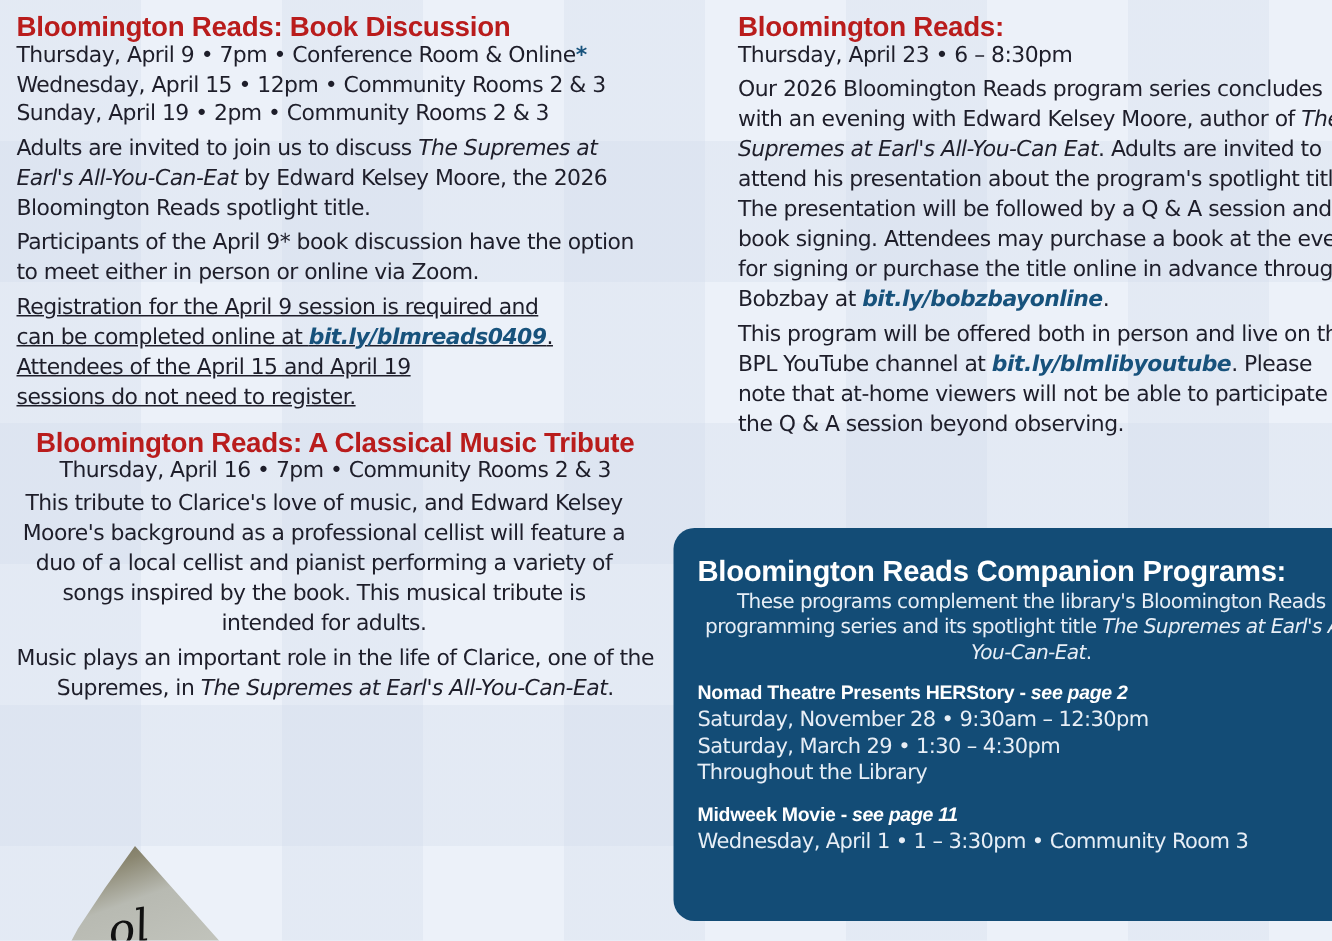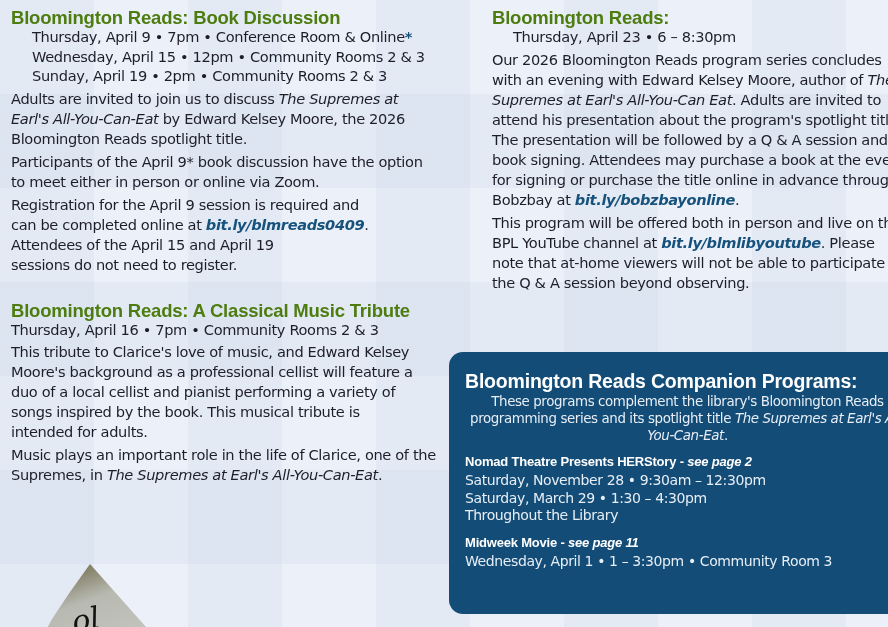--- a/index.html
+++ b/index.html
@@ -11,24 +11,24 @@
       background-image:
         linear-gradient(90deg, rgba(210,220,235,0.35) 50%, transparent 50%),
         linear-gradient(0deg, rgba(210,220,235,0.35) 50%, transparent 50%);
       background-size: 188px 188px, 188px 188px;
     }
     .col { position: absolute; top: 8px; }
     .col-left { left: 11px; width: 425px; }
     .col-right { left: 492px; width: 418px; }
     h2 {
       margin: 0; font-family: "Liberation Sans", sans-serif; font-weight: bold;
-      color: #4d7c0f; font-size: 18.5px; line-height: 19px; letter-spacing: -0.2px;
+      color: #b91c1c; font-size: 18.5px; line-height: 19px; letter-spacing: -0.2px;
     }
     .lines { font-size: 14.6px; line-height: 19.5px; letter-spacing: -0.35px; }
-    .lines div { white-space: nowrap; margin-left: 21px; }
+    .lines div { white-space: nowrap; }
     p { margin: 3px 0 0 0; font-size: 14.6px; line-height: 20px; letter-spacing: -0.35px; }
     .link { color: #17527c; font-weight: bold; font-style: italic; }
     .star { color: #17527c; font-weight: bold; }
     i { font-style: italic; }
     .section { margin-bottom: 9px; }
 
     .companion {
       position: absolute; left: 449px; top: 352px; width: 461px; height: 262px;
       background: #134c76; border-radius: 14px 0 0 14px; color: #ffffff;
     }
@@ -61,24 +61,24 @@
 <div class="col col-left">
   <div class="section">
     <h2>Bloomington Reads: Book Discussion</h2>
     <div class="lines">
       <div><span>Thursday, April 9 • 7pm • Conference Room &amp; Online</span><span class="star">*</span></div>
       <div>Wednesday, April 15 • 12pm • Community Rooms 2 &amp; 3</div>
       <div>Sunday, April 19 • 2pm • Community Rooms 2 &amp; 3</div>
     </div>
     <p><span>Adults are invited to join us to discuss </span><i>The Supremes at Earl's All-You-Can-Eat</i><span> by Edward Kelsey Moore, the 2026 Bloomington Reads spotlight title.</span></p>
     <p>Participants of the April 9* book discussion have the option to meet either in person or online via Zoom.</p>
-    <p style="width:365px;"><span>Registration for the April 9 session is required and can be completed online at </span><a class="link">bit.ly/blmreads0409</a><span>.</span><br><span>Attendees of the April 15 and April 19</span><br><span>sessions do not need to register.</span></p>
+    <p style="width:365px;text-decoration:underline;"><span>Registration for the April 9 session is required and can be completed online at </span><a class="link">bit.ly/blmreads0409</a><span>.</span><br><span>Attendees of the April 15 and April 19</span><br><span>sessions do not need to register.</span></p>
   </div>
 
-  <div class="section" style="margin-top:26px;">
+  <div class="section" style="margin-top:10px;text-align:center;">
     <h2>Bloomington Reads: A Classical Music Tribute</h2>
     <div class="lines">Thursday, April 16 • 7pm • Community Rooms 2 &amp; 3</div>
     <p style="width:410px;">This tribute to Clarice's love of music, and Edward Kelsey Moore's background as a professional cellist will feature a duo of a local cellist and pianist performing a variety of songs inspired by the book. This musical tribute is intended for adults.</p>
     <p><span>Music plays an important role in the life of Clarice, one of the Supremes, in </span><i>The Supremes at Earl's All-You-Can-Eat</i><span>.</span></p>
   </div>
 </div>
 
 <div class="col col-right">
   <div class="section">
     <h2><span>Bloomington Reads:</span><br></h2>

